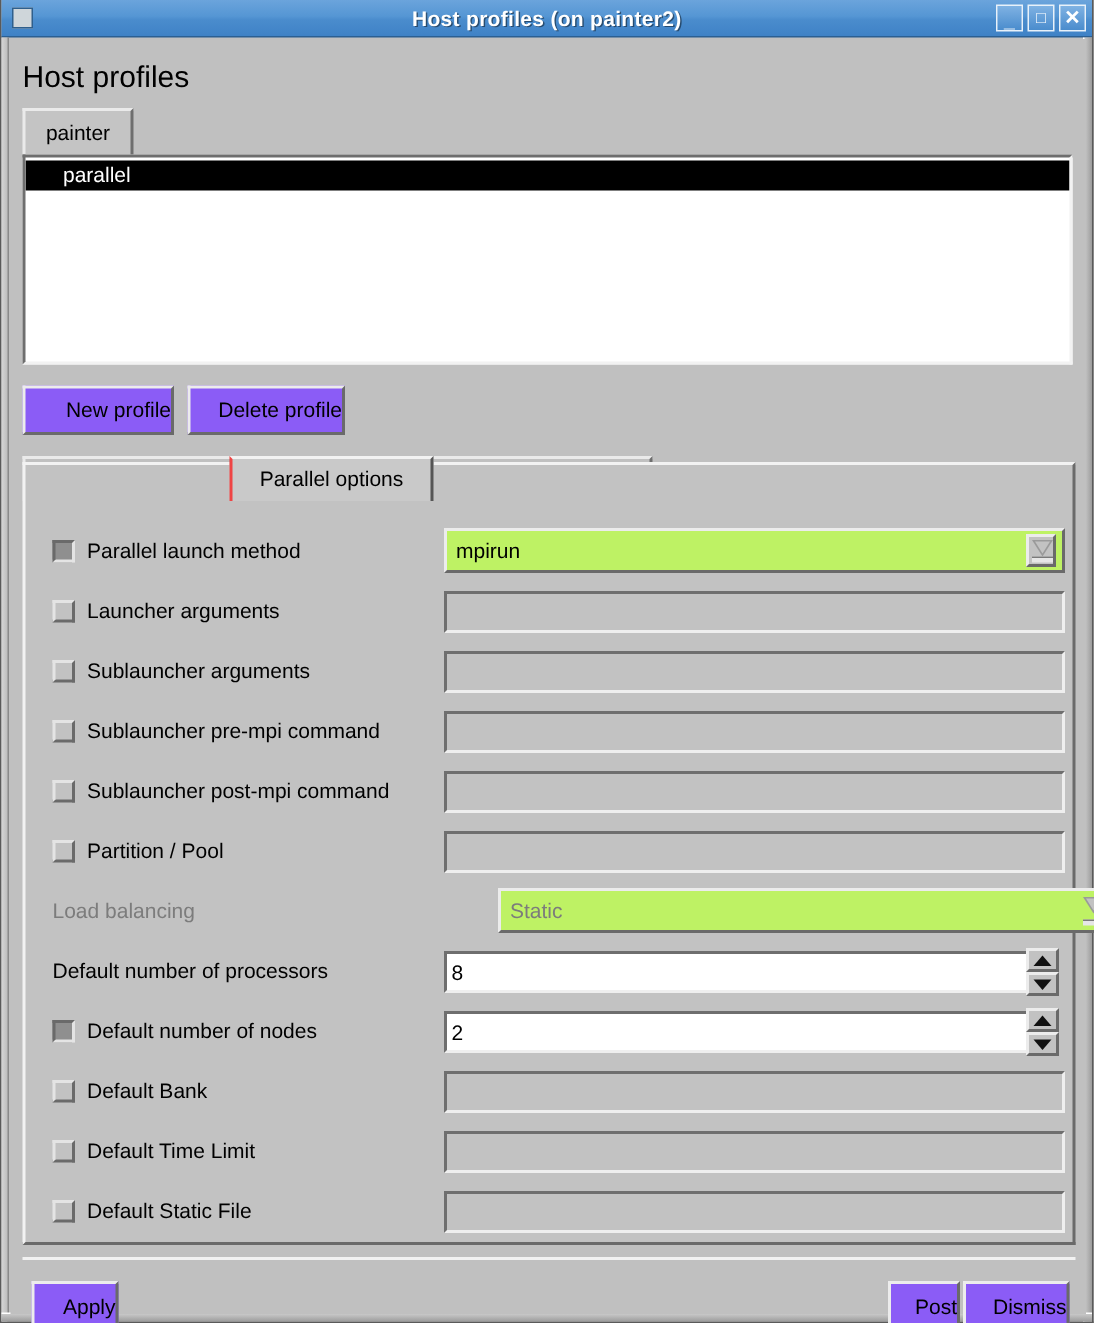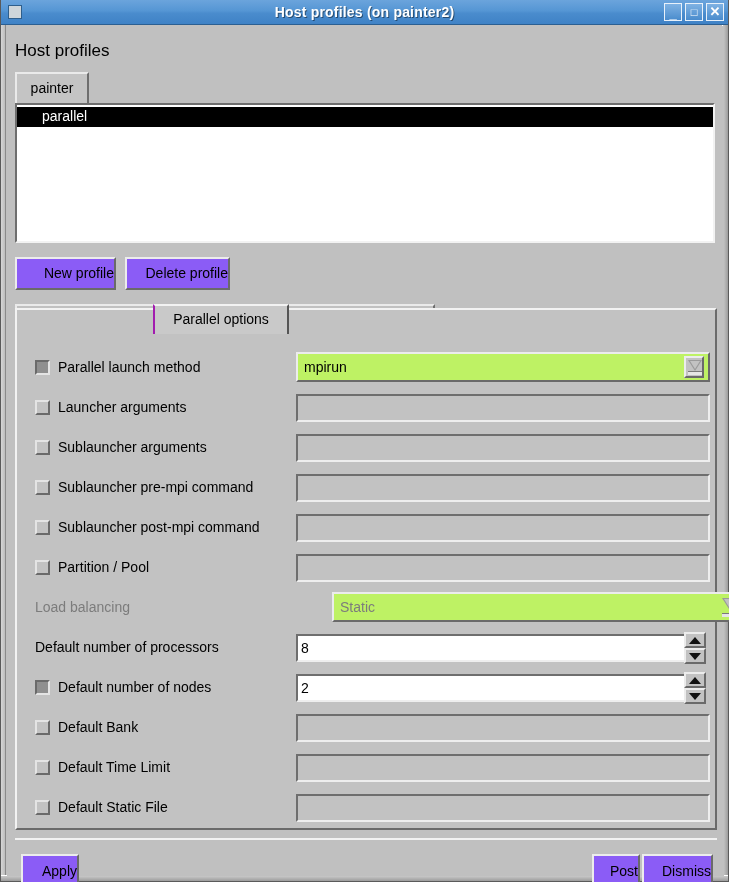--- a/index.html
+++ b/index.html
@@ -102,21 +102,21 @@
   .client {
     position: absolute;
     left: 6px; top: 26px;
     width: 717px; height: 850px;
     background: #c0c0c0;
   }
 
   .lbl-host-profiles {
     position: absolute;
     left: 8px; top: 15px;
-    font-size: 17px;
+    font-size: 20px;
     color: #000;
   }
 
   
   .host-tab {
     position: absolute;
     left: 8px; top: 46px;
     width: 74px; height: 32px;
     background: #c4c4c4;
     border-top: 2px solid #eaeaea;
@@ -188,21 +188,21 @@
     box-sizing: border-box;
     line-height: 27px;
     text-align: center;
     font-size: 14px;
     cursor: pointer;
   }
   .tab.active {
     background: #c9c9c9;
     z-index: 4;
     border-top: 2px solid #f2f2f2;
-    border-left: 2px solid #a21caf;
+    border-left: 2px solid #ef4444;
     border-right: 2px solid #555555;
     text-align: center;
   }
 
   
   .tabpanel {
     position: absolute;
     left: 8px; top: 282px;
     width: 702px; height: 522px;
     background: #c2c2c2;

